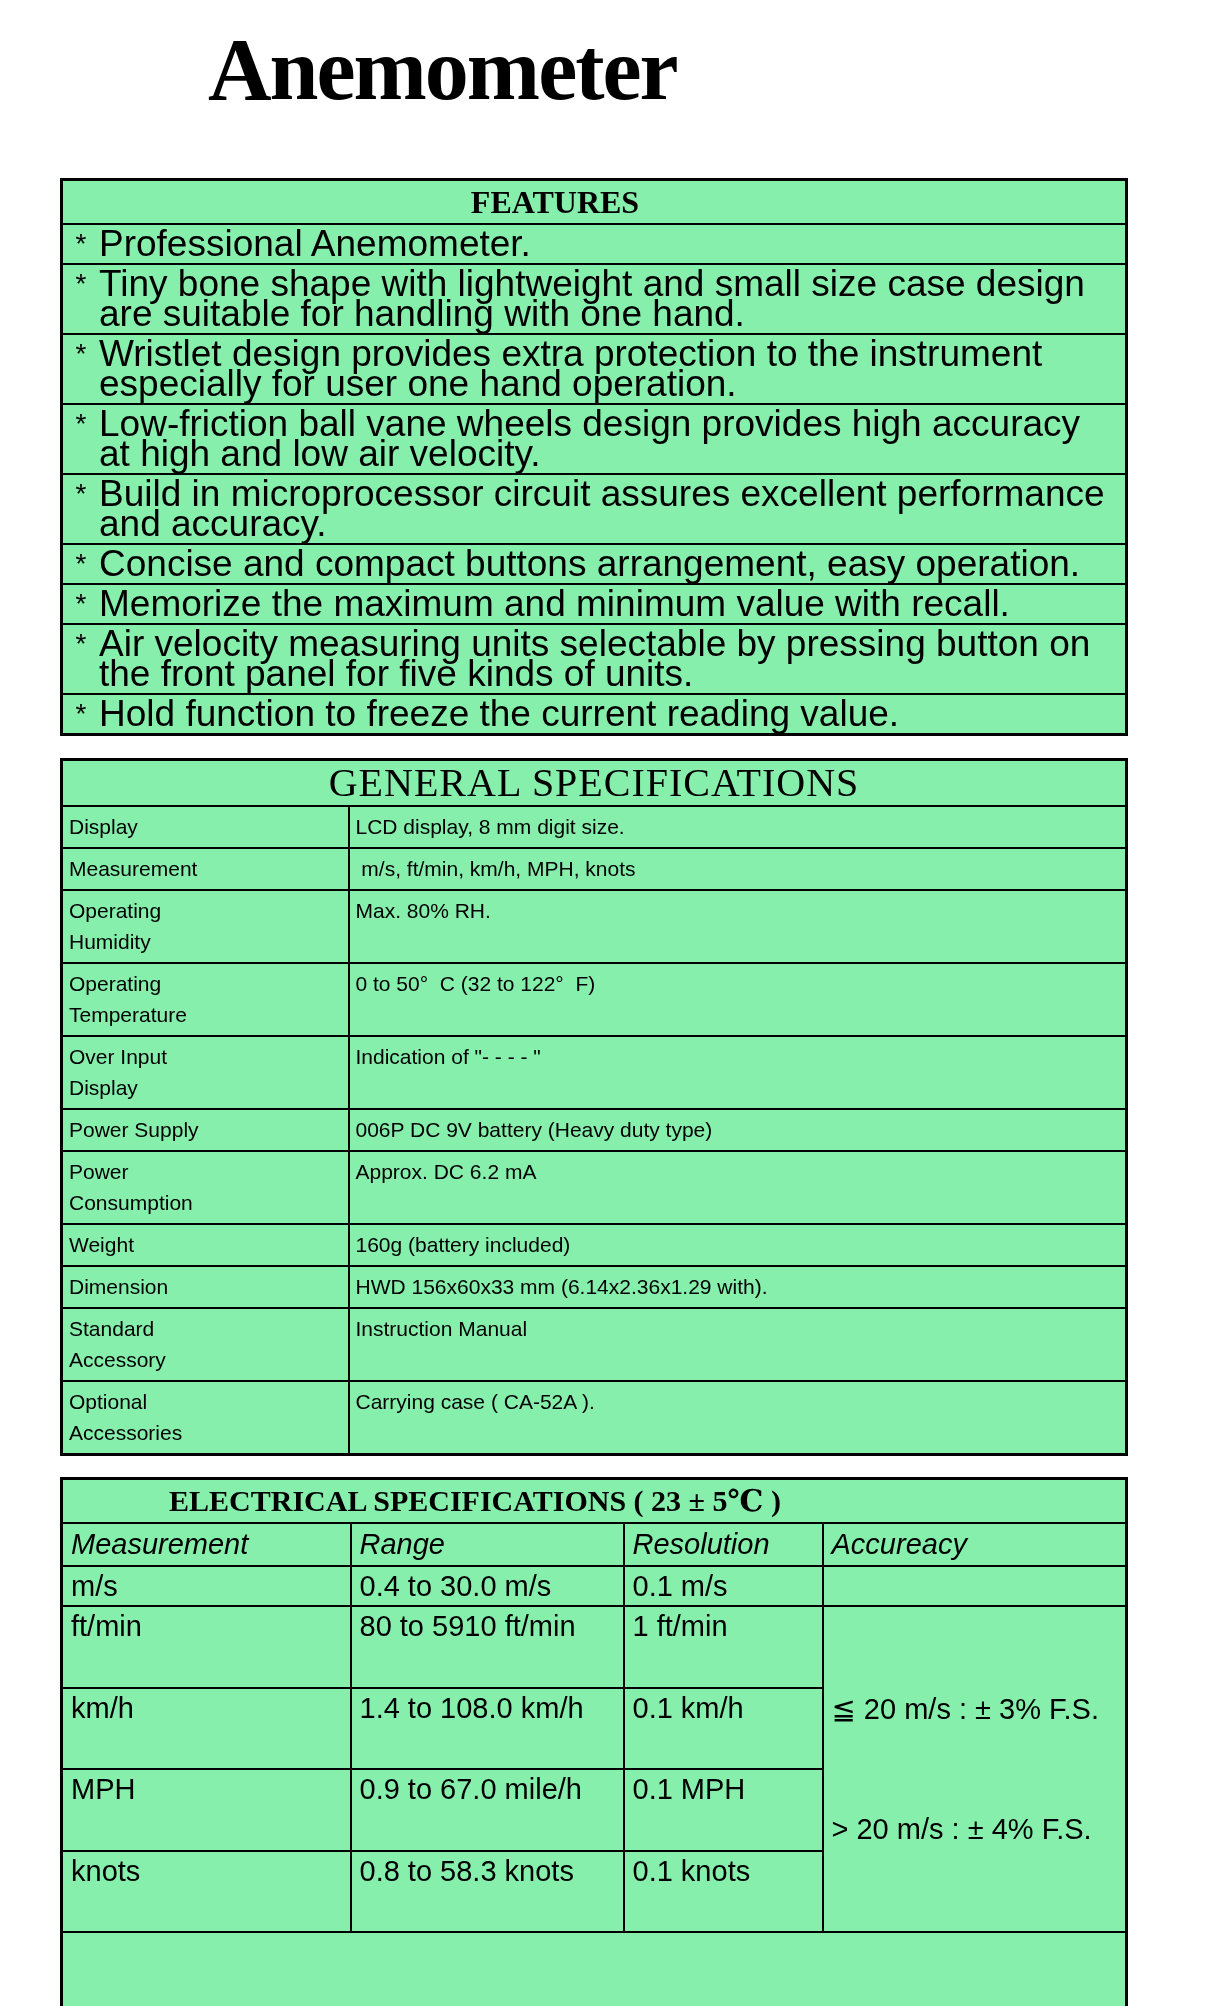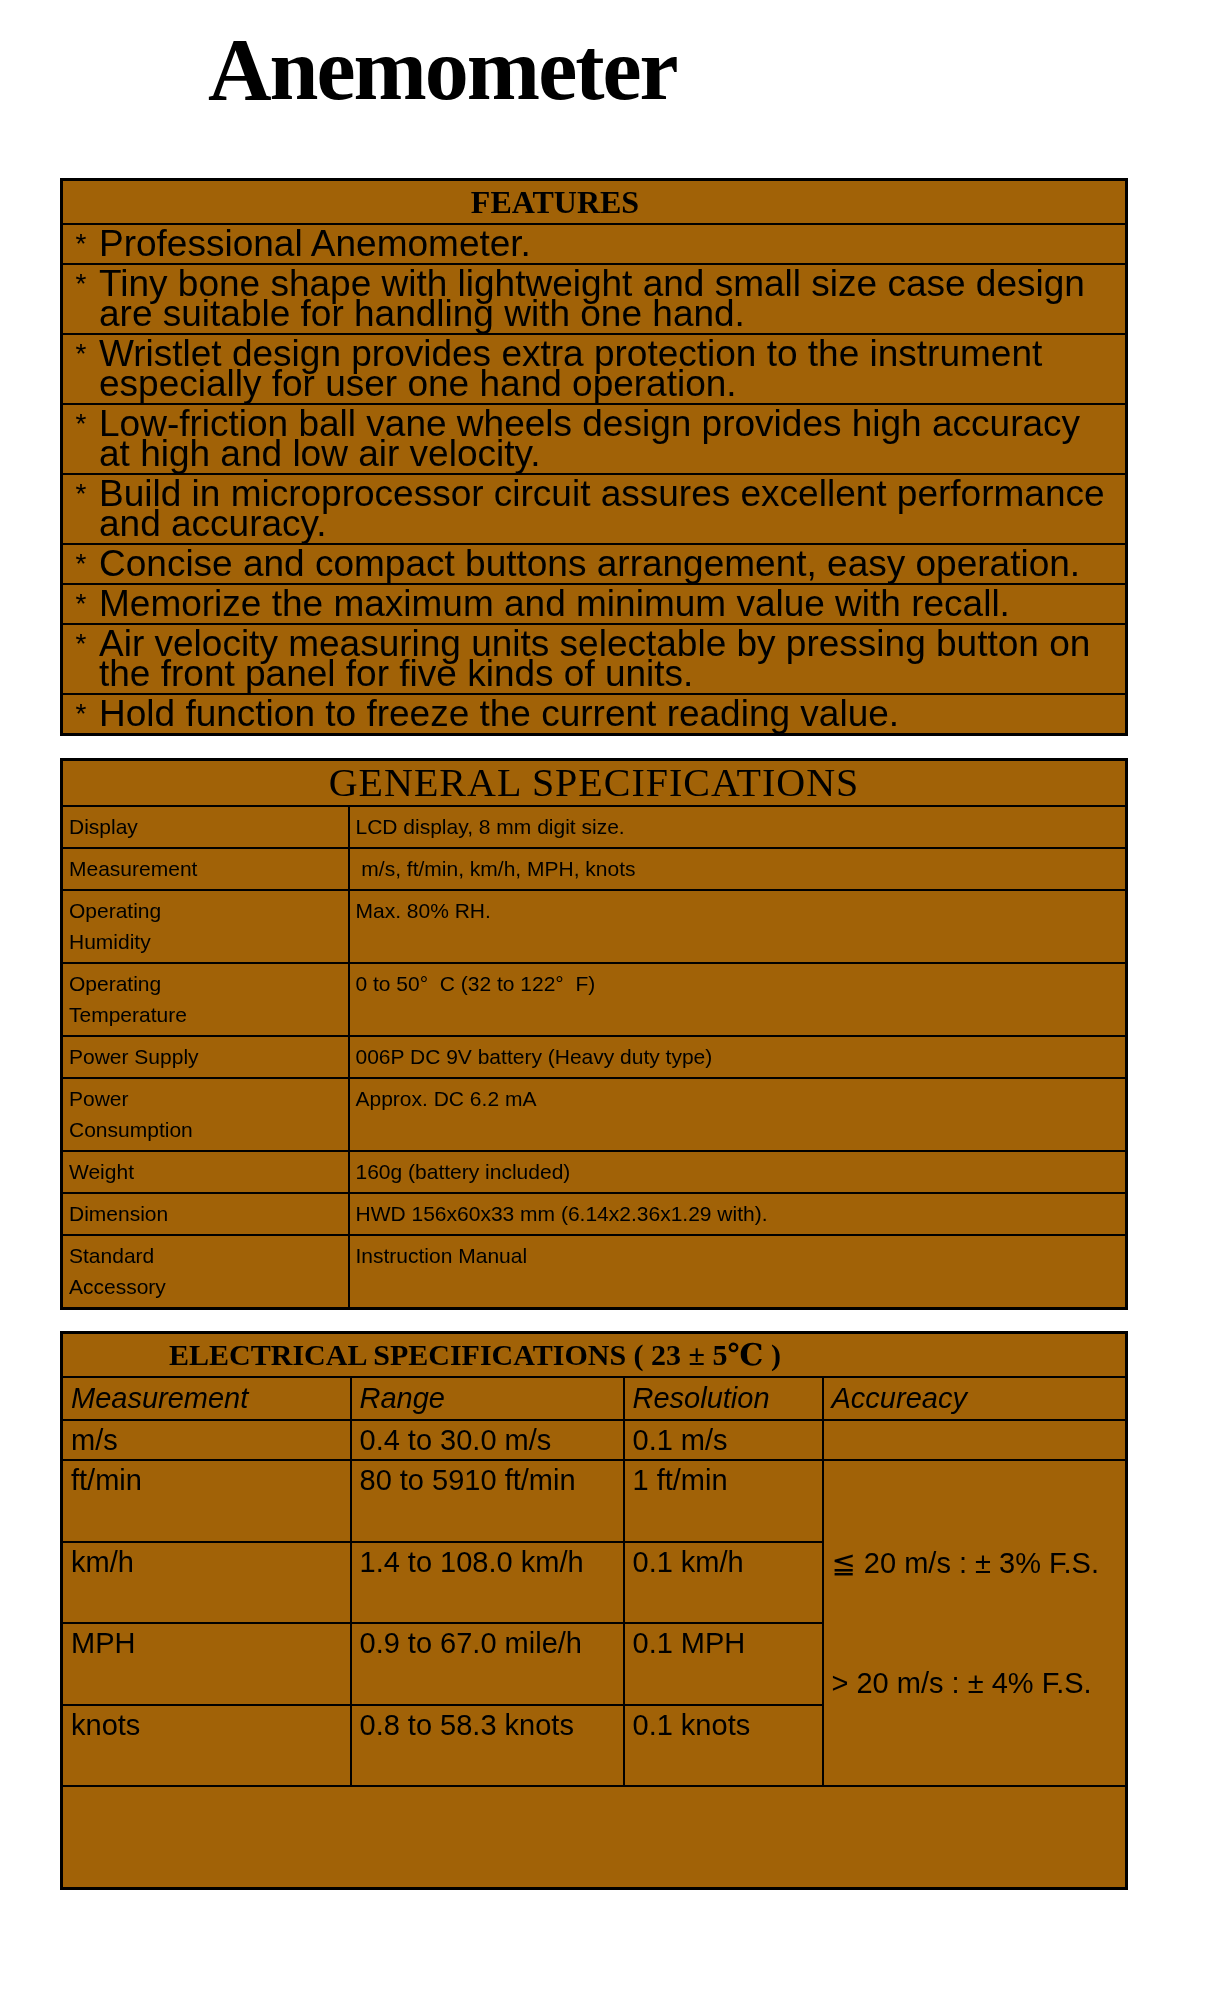--- a/index.html
+++ b/index.html
@@ -17,21 +17,21 @@
     letter-spacing:-2px;margin:0 0 0 148px;
   }
   .doc-subtitle{
     font-weight:bold;font-size:32px;line-height:1.1;
     margin:38px 0 0 146px;
   }
 
   table.box{
     border-collapse:collapse;table-layout:fixed;
     width:1068px;border:3px solid #000;
-    background:#a16207;
+    background:#86efac;
   }
   table.box td{
     border:2px solid #000;vertical-align:top;
     white-space:pre-wrap;
   }
 
   
   #features{margin-top:64px;}
   .sect-title{
     font-family:"Liberation Serif","DejaVu Serif",serif;
@@ -148,40 +148,50 @@
           <td class="cell">Operating
 Humidity</td>
           <td class="cell">Max. 80% RH.</td>
         </tr>
     <tr>
           <td class="cell">Operating
 Temperature</td>
           <td class="cell">0 to 50°  C (32 to 122°  F)</td>
         </tr>
     <tr>
+          <td class="cell">Over Input
+Display</td>
+          <td class="cell">Indication of "- - - - "</td>
+        </tr>
+    <tr>
           <td class="cell">Power Supply</td>
           <td class="cell">006P DC 9V battery (Heavy duty type)</td>
         </tr>
     <tr>
           <td class="cell">Power
 Consumption</td>
           <td class="cell">Approx. DC 6.2 mA</td>
         </tr>
     <tr>
           <td class="cell">Weight</td>
           <td class="cell">160g (battery included)</td>
         </tr>
     <tr>
           <td class="cell">Dimension</td>
           <td class="cell">HWD 156x60x33 mm (6.14x2.36x1.29 with).</td>
         </tr>
     <tr>
           <td class="cell">Standard
 Accessory</td>
           <td class="cell">Instruction Manual</td>
+        </tr>
+    <tr>
+          <td class="cell">Optional
+Accessories</td>
+          <td class="cell">Carrying case ( CA-52A ).</td>
         </tr>
   </tbody>
     </table>
 
   <table class="box" id="electrical">
     <colgroup>
         <col style="width:289px">
         <col style="width:273px">
         <col style="width:199px">
         <col>

